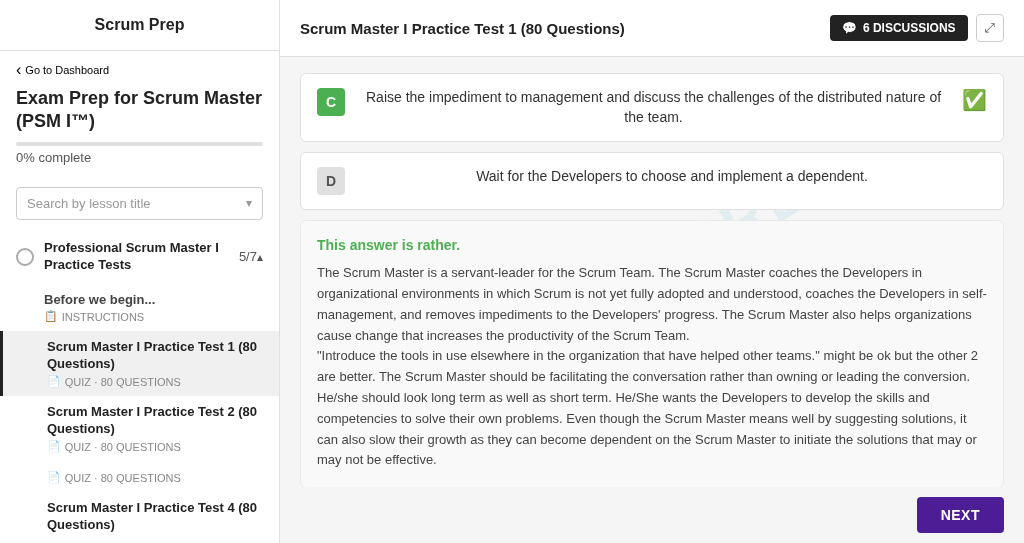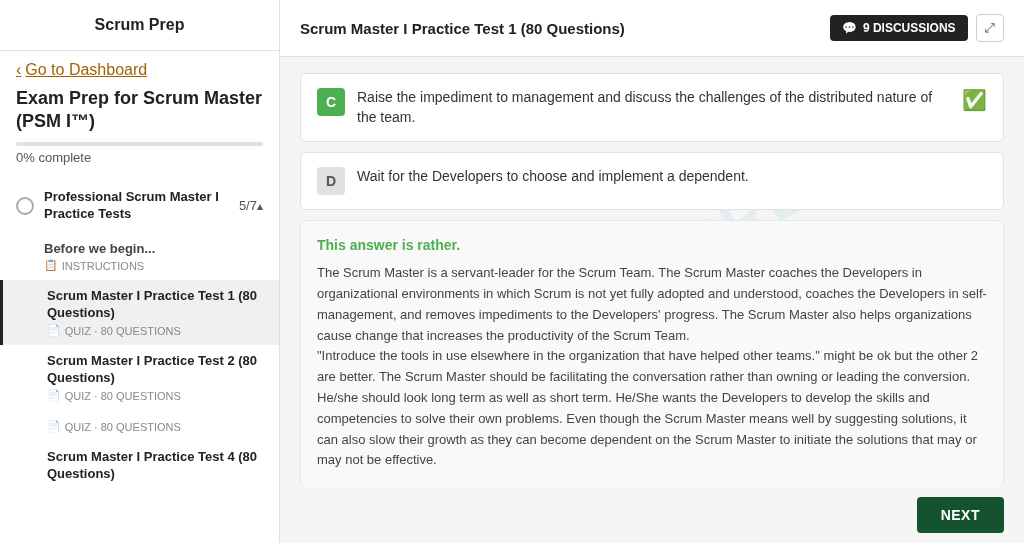--- a/index.html
+++ b/index.html
@@ -23,27 +23,26 @@
     }
     .sidebar-title {
       font-size: 16px;
       font-weight: 700;
       color: #222;
     }
     .sidebar-nav {
       padding: 10px 16px 6px;
     }
     .back-link {
-      color: #a16207;
-      font-size: 16px;
+      color: #000000;
+      font-size: 11px;
       cursor: pointer;
       display: flex;
       align-items: center;
       gap: 4px;
-      text-decoration: underline;
     }
     .back-link::before { content: '‹'; font-size: 16px; }
     .course-title {
       font-size: 18px;
       font-weight: 700;
       color: #222;
       line-height: 1.3;
       margin-top: 8px;
       margin-bottom: 8px;
     }
@@ -263,20 +262,21 @@
     }
     .answer-label.neutral {
       background: #e0e0e0;
       color: #555;
     }
     .answer-text {
       font-size: 14px;
       color: #333;
       line-height: 1.4;
       flex: 1;
+      text-align: center;
     }
     .check-icon {
       color: #4CAF50;
       font-size: 20px;
       flex-shrink: 0;
     }
 
     .explanation-box {
       background: #f9f9f9;
       border: 1px solid #e8e8e8;
@@ -299,21 +299,21 @@
     }
 
     .footer-actions {
       display: flex;
       justify-content: flex-end;
       padding: 10px 20px;
       background: #f5f5f5;
       flex-shrink: 0;
     }
     .next-btn {
-      background: #14532d;
+      background: #4c1d95;
       color: #fff;
       border: none;
       border-radius: 4px;
       padding: 10px 24px;
       font-size: 14px;
       font-weight: 700;
       cursor: pointer;
       letter-spacing: 0.5px;
     }
   </style>
@@ -324,20 +324,24 @@
   <div class="sidebar-header">
     <span class="sidebar-title">Scrum Prep</span>
   </div>
   <div class="sidebar-nav">
     <div class="back-link">Go to Dashboard</div>
     <div class="course-title">Exam Prep for Scrum Master (PSM I™)</div>
     <div class="progress-bar-container">
       <div class="progress-bar-fill"></div>
     </div>
     <div class="progress-text">0% complete</div>
+  </div>
+  <div class="search-box">
+    <span class="search-box-text">Search by lesson title</span>
+    <span class="search-chevron">▾</span>
   </div>
   <div class="sidebar-content">
     <div class="section-header">
       <div class="section-header-left">
         <div class="circle-icon"></div>
         <span class="section-title">Professional Scrum Master I Practice Tests</span>
         <span class="section-count">5/7</span>
       </div>
       <span class="chevron-up">▴</span>
     </div>
@@ -380,21 +384,21 @@
 
   </div>
 </div>
 
 <div class="main-content">
   <div class="main-header">
     <span class="main-header-title">Scrum Master I Practice Test 1 (80 Questions)</span>
     <div class="header-actions">
       <button class="discussions-btn">
         <span>💬</span>
-        <span>9 DISCUSSIONS</span>
+        <span>6 DISCUSSIONS</span>
       </button>
       <button class="expand-btn">
         <span>⤢</span>
       </button>
     </div>
   </div>
 
   <div class="main-body">
     <div class="watermark">SCRUM PREP</div>
 

